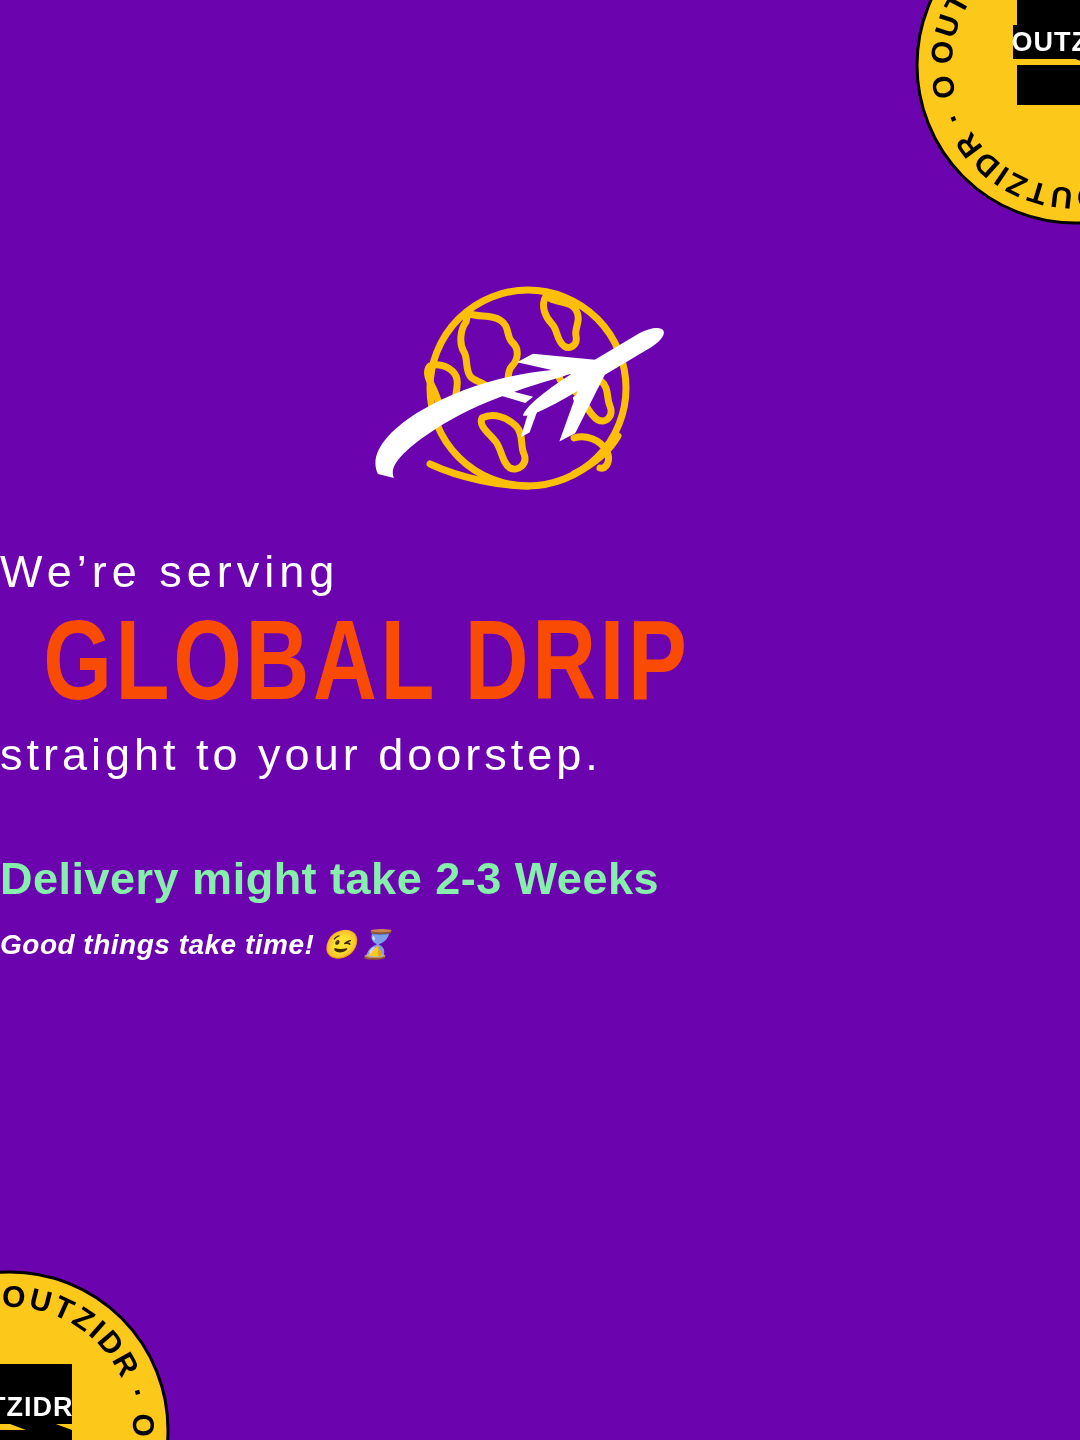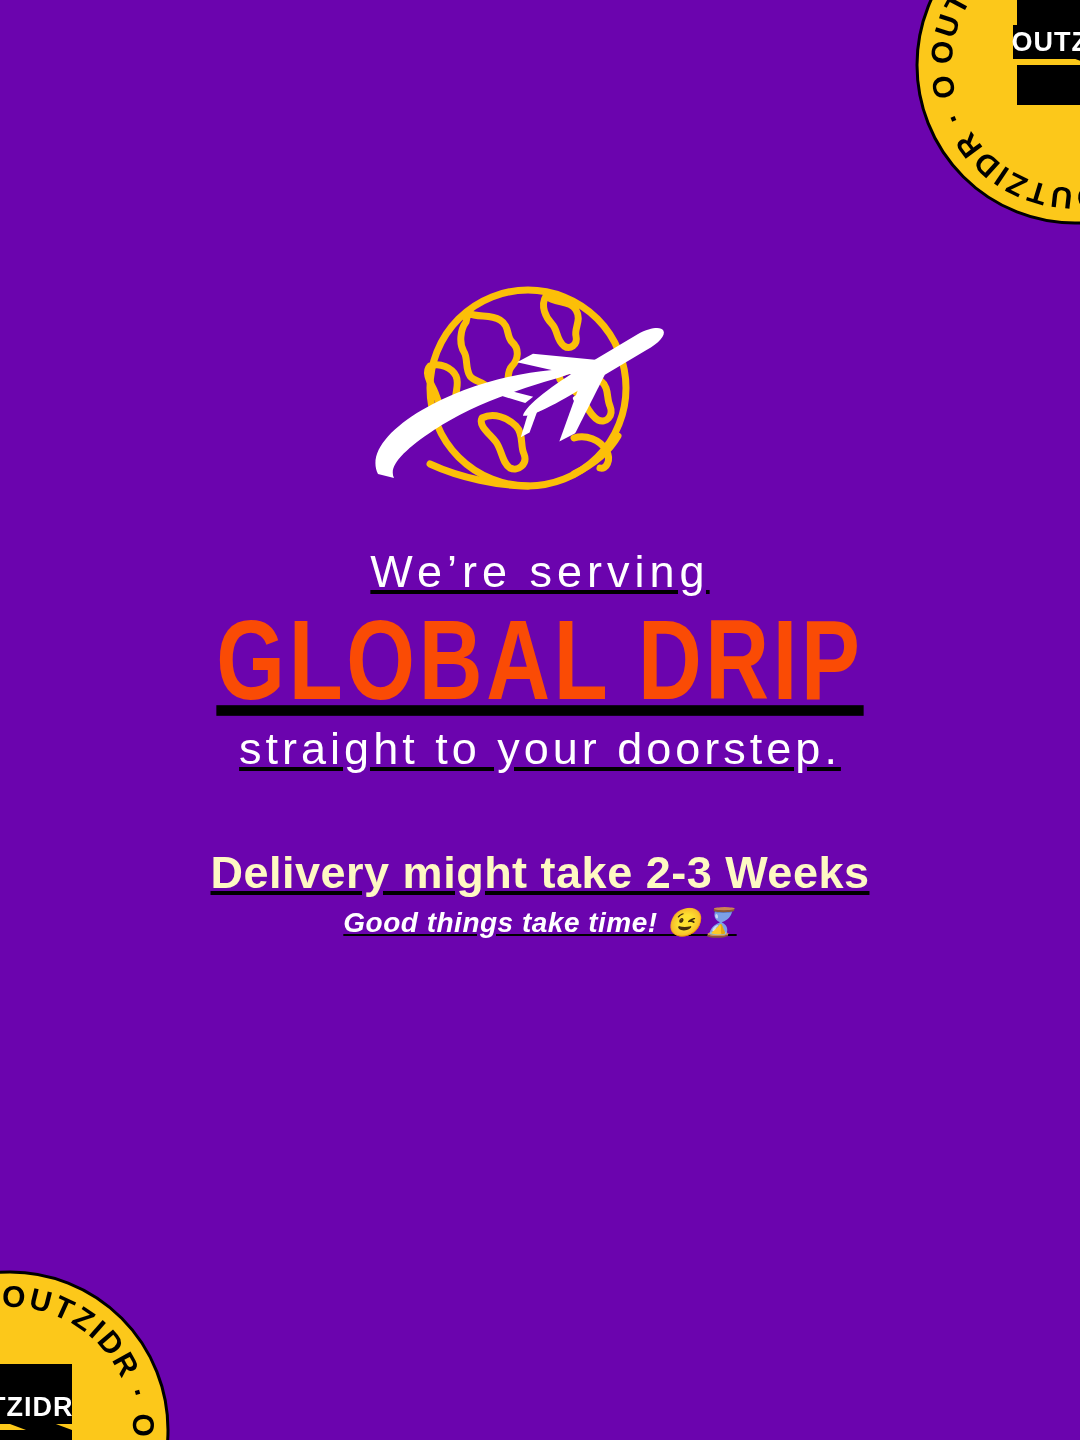--- a/index.html
+++ b/index.html
@@ -30,22 +30,20 @@
     position:absolute;
     left:50%; top:278px;
     transform:translateX(-50%);
     width:360px; height:240px;
   }
 
   
   #text-block {
     position:absolute;
     left:0; right:0; top:548px;
-    text-align:center;
-    text-decoration:underline;
   }
 
   #eyebrow-line {
     color:#FFFFFF;
     font-size:45px;
     font-weight:300;
     letter-spacing:5px;
     line-height:1.05;
   }
 
@@ -59,40 +57,40 @@
     transform:scaleX(0.92) scaleY(1.18);
     transform-origin:center top;
   }
 
   #subline {
     color:#FFFFFF;
     font-size:45px;
     font-weight:300;
     letter-spacing:4px;
     line-height:1.05;
-    margin-top:22px;
+    margin-top:28px;
   }
 
   #delivery-note {
-    color:#fef9c3;
+    color:#86efac;
     font-size:45px;
     font-weight:bold;
     letter-spacing:0.5px;
     line-height:1.1;
     margin-top:76px;
   }
 
   #reassurance-note {
     color:#FFFFFF;
     font-size:28px;
     font-weight:bold;
     font-style:italic;
     letter-spacing:0.5px;
     line-height:1.2;
-    margin-top:8px;
+    margin-top:24px;
   }
 
   
   #footer-block {
     position:absolute;
     left:0; right:0; top:1120px;
     text-align:center;
   }
 
   #z-logo { display:block; margin:0 auto; width:130px; height:96px; }

